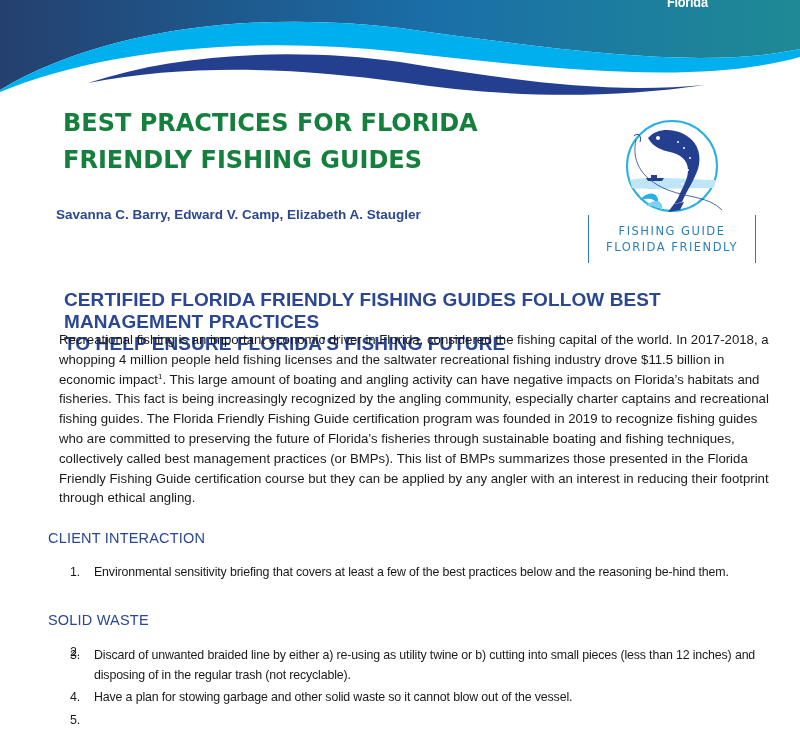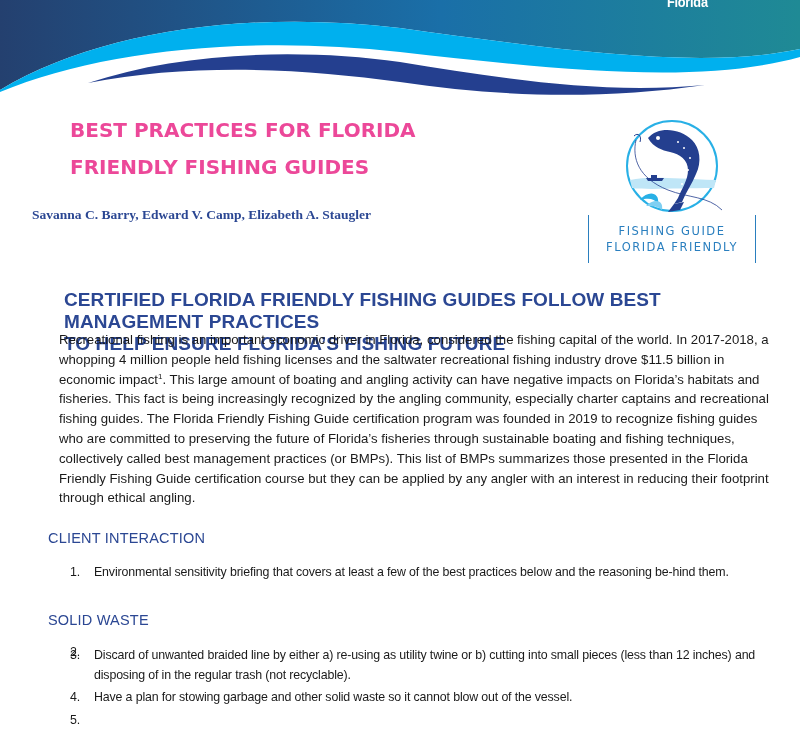--- a/index.html
+++ b/index.html
@@ -29,34 +29,34 @@
       font-weight: bold;
       font-size: 15px;
       letter-spacing: -0.3px;
       transform: scaleX(0.85);
       transform-origin: left top;
     }
     .title {
       position: absolute;
       left: 58px;
       top: 100px;
-      margin: 12px;
-      color: #ec4899;
+      margin: 5px;
+      color: #15803d;
       font-family: "DejaVu Sans", sans-serif;
       font-weight: bold;
-      font-size: 20px;
+      font-size: 24px;
       line-height: 37px;
       letter-spacing: 0px;
     }
     .authors {
       position: absolute;
-      left: 32px;
+      left: 56px;
       top: 207px;
       color: #2b4793;
-      font-family: Liberation Serif, serif;
+      font-family: Liberation Sans, sans-serif;
       font-weight: bold;
       font-size: 13.5px;
     }
     .logo {
       position: absolute;
       left: 588px;
       top: 110px;
       width: 170px;
       height: 155px;
     }

